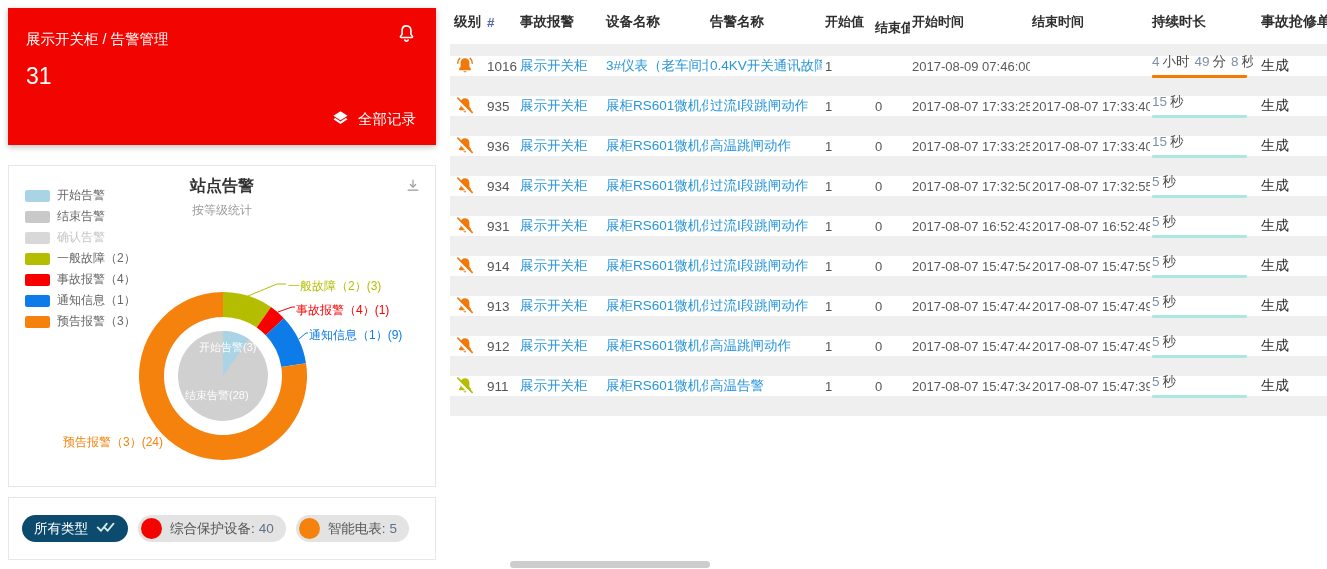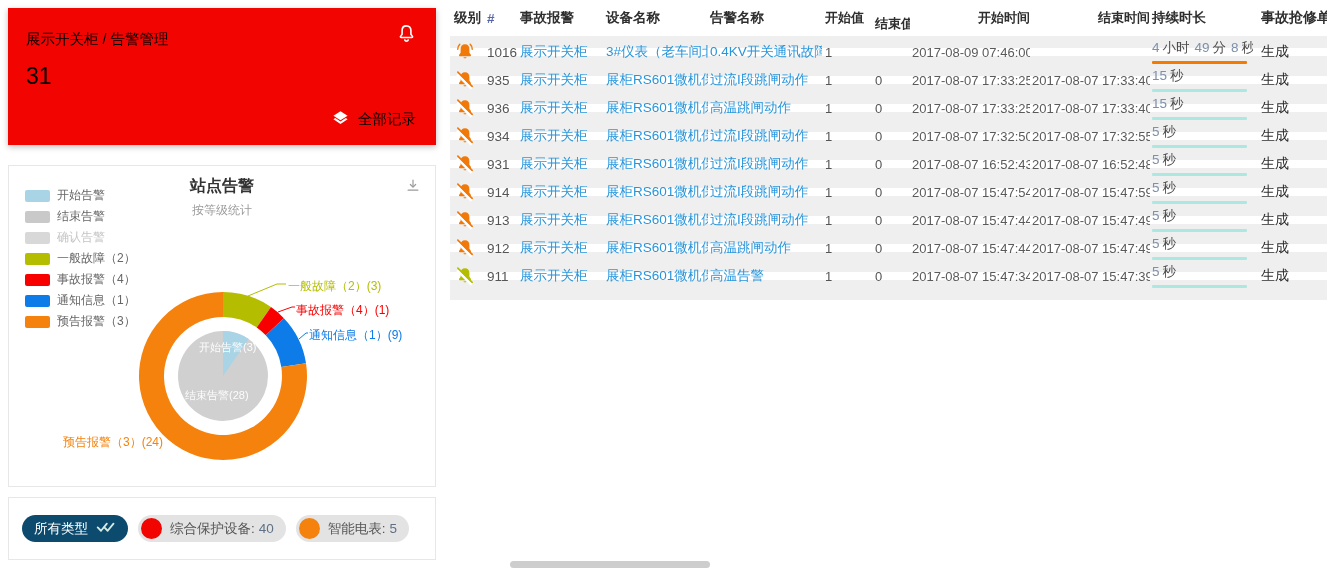--- a/index.html
+++ b/index.html
@@ -2,21 +2,21 @@
 <html><head>
 <meta charset="utf-8">
 <style>
   * { margin:0; padding:0; box-sizing:border-box; }
   html,body { width:1327px; height:569px; overflow:hidden; background:#fff;
     font-family:"Liberation Sans","DejaVu Sans",sans-serif; color:#333; }
   .stage { position:relative; width:1327px; height:569px; }
 
   
   .alert-card { position:absolute; left:8px; top:8px; width:428px; height:137px;
-    color:#000000; padding:14px 18px; box-shadow:0 2px 6px rgba(0,0,0,.25); }
+    color:#ffffff; padding:14px 18px; box-shadow:0 2px 6px rgba(0,0,0,.25); }
   .alert-top { display:flex; justify-content:space-between; align-items:flex-start; }
   .breadcrumb { font-size:14.5px; padding-top:8px; }
   .alert-count { font-size:23px; margin-top:14px; }
   .alert-bottom { position:absolute; right:20px; bottom:16px; display:flex; align-items:center; gap:9px; font-size:14.5px; cursor:pointer; }
 
   .chart-card { position:absolute; left:8px; top:165px; width:428px; height:322px;
     border:1px solid #e7e7e7; background:#fff; }
   .chart-title-wrap { position:absolute; left:0; right:0; top:10px; text-align:center; }
   .chart-title { font-size:16px; font-weight:bold; color:#333; }
   .chart-subtitle { font-size:12px; color:#9a9a9a; margin-top:5px; }
@@ -39,32 +39,32 @@
   .chip { display:inline-flex; align-items:center; height:27px; border-radius:14px; background:#e3e3e3; margin-right:10px; cursor:pointer; }
   .chip.active { color:#fff; padding:0 12px; gap:8px; font-size:13.5px; }
   .chip .dot { width:21px; height:21px; border-radius:50%; margin-left:3px; margin-right:8px; flex:none; }
   .chip .chip-label { font-size:13.5px; color:#555; }
   .chip .chip-count { font-size:13.5px; color:#5f7187; margin-left:4px; margin-right:12px; }
 
   
   .table-area { position:absolute; left:450px; top:0; width:877px; height:569px; overflow:hidden; background:#fff; }
   .thead, .trow { display:grid; grid-template-columns:32px 36px 70px 120px 114px 50px 38px 120px 120px 103px 1fr; align-items:center; }
   .thead { height:60px; border-bottom:12px solid #efefef; font-weight:bold; font-size:13.5px; color:#2e2e2e; }
-  .thead { height:48px; }
-  .trow { height:28px; border-bottom:20px solid #efefef; background:#fff; cursor:pointer; }
+  .thead { height:56px; }
+  .trow { height:40px; border-bottom:20px solid #efefef; background:#fff; cursor:pointer; }
   .hcell, .cell { white-space:nowrap; overflow:hidden; }
   .c-icon { padding-left:4px; display:flex; align-items:center; }
   .c-id { padding-left:5px; font-size:13.5px; color:#555; }
   .hcell.c-id { color:#5566aa; }
   .c-station { padding-left:2px; }
   .c-device { padding-left:2px;margin-left:16px; }
   .c-alarm { padding-left:2px; }
   .c-link { font-size:13.5px; color:#2795db; }
   .c-val { padding-left:3px; font-size:13px; color:#555; }
-  .c-time { padding-left:2px; font-size:13px; color:#5a5a5a;text-align:right; }
+  .c-time { padding-left:2px; font-size:13px; color:#5a5a5a; }
   .c-duration { padding-left:2px; }
   .dtext { font-size:13.5px; line-height:14px; }
   .dnum { color:#7d90aa; margin-right:3px; }
   .dunit { color:#4d4d4d; margin-right:5px; }
   .duration-bar { height:3px; width:95px; margin-top:6px; border-radius:1px; }
   .c-action { padding-left:8px; font-size:14px; color:#2e2e2e; }
   .hscroll { position:absolute; left:60px; bottom:1px; width:200px; height:7px; background:#cdcdcd; border-radius:4px; }
   .level-icon svg { display:block; }
 </style>
 </head>

